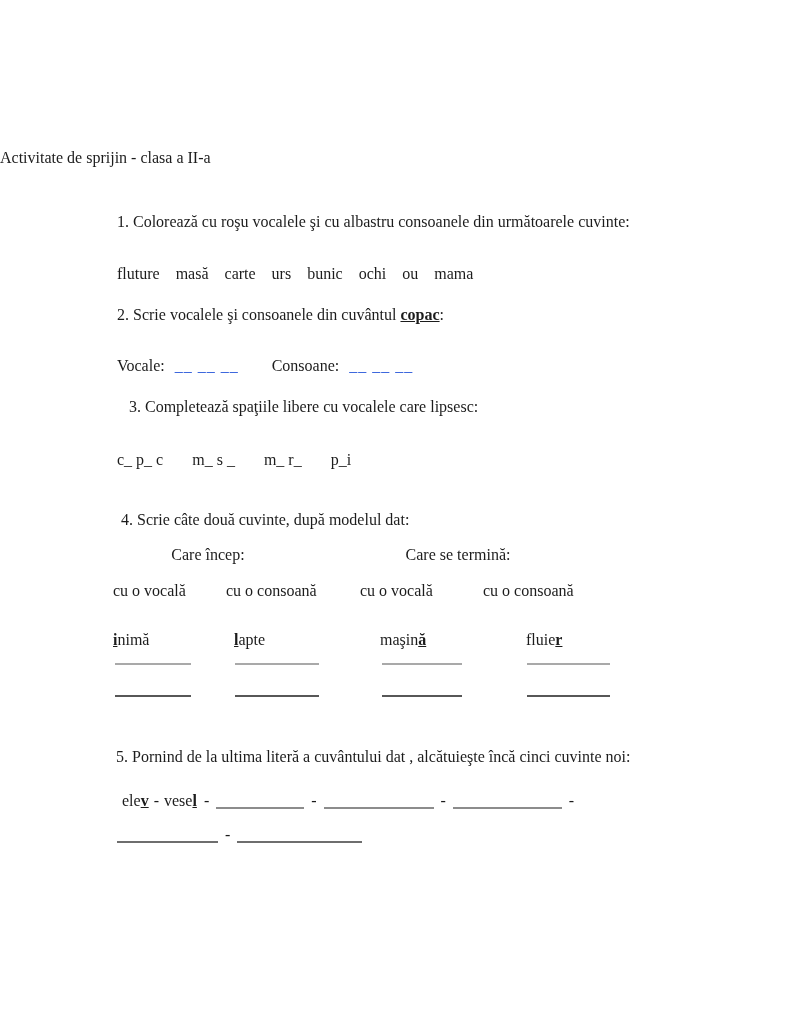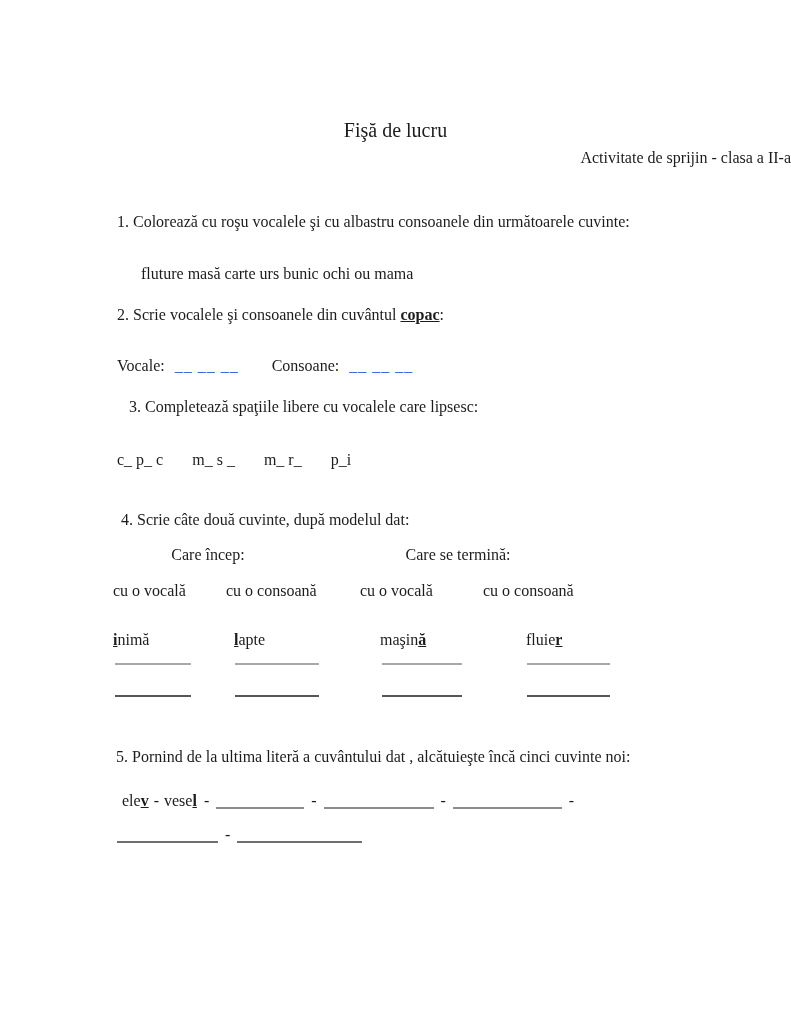--- a/index.html
+++ b/index.html
@@ -13,26 +13,26 @@
     color: #1c1c1c;
     overflow: hidden;
   }
   .abs { position: absolute; }
   .title {
     top: 118px; left: 0; width: 791px;
     text-align: center; font-size: 20px; line-height: 24px;
   }
   .subtitle {
     top: 148px; left: 0; width: 791px;
-    text-align: right; font-size: 16px; line-height: 20px;
+    text-align: left; font-size: 16px; line-height: 20px;
   }
   .prompt { line-height: 20px; white-space: nowrap; }
   .b { font-weight: bold; text-decoration: underline; }
   .row { display: flex; align-items: baseline; white-space: nowrap; }
-  .words-row { top: 265px; left: 117px; gap: 4px; margin-left: 24px; }
+  .words-row { top: 265px; left: 117px; gap: 16px; }
   .ex2-row { top: 357px; left: 117px; }
   .ex3-row { top: 451px; left: 117px; gap: 29px; }
   .blanks { color: #1d4ed8; margin-left: 10px; letter-spacing: 1px; }
   .cons-label { margin-left: 33px; }
 
   
   .ex4 { top: 545px; left: 113px; width: 510px; height: 170px; }
   .ex4 .ghead { position: absolute; top: 0; text-align: center; line-height: 20px; }
   .ex4 .g1 { left: 0; width: 190px; }
   .ex4 .g2 { left: 245px; width: 200px; }
@@ -65,21 +65,20 @@
   .f110 { width: 110px; }
   .f109 { width: 109px; }
   .f101 { width: 101px; }
   .f125 { width: 125px; }
 </style>
 </head>
 <body>
 
 <div class="page">
 
-  <div class="abs title">Fişă de lucru</div>
   <div class="abs subtitle">Activitate de sprijin - clasa a II-a</div>
 
   <div class="abs prompt" style="top:212px; left:117px;">1. Colorează cu roşu vocalele şi cu albastru consoanele din următoarele cuvinte:</div>
   <div class="abs row words-row">
     <span>fluture</span>
     <span>masă</span>
     <span>carte</span>
     <span>urs</span>
     <span>bunic</span>
     <span>ochi</span>

